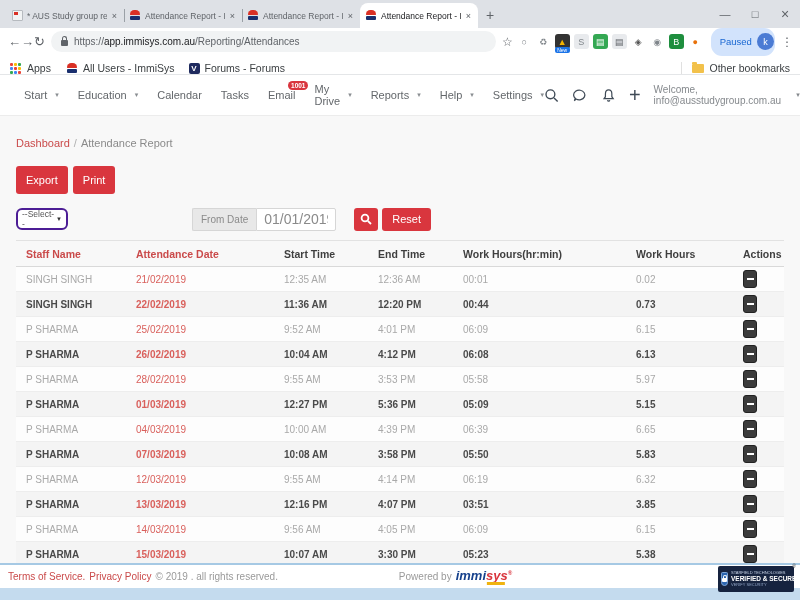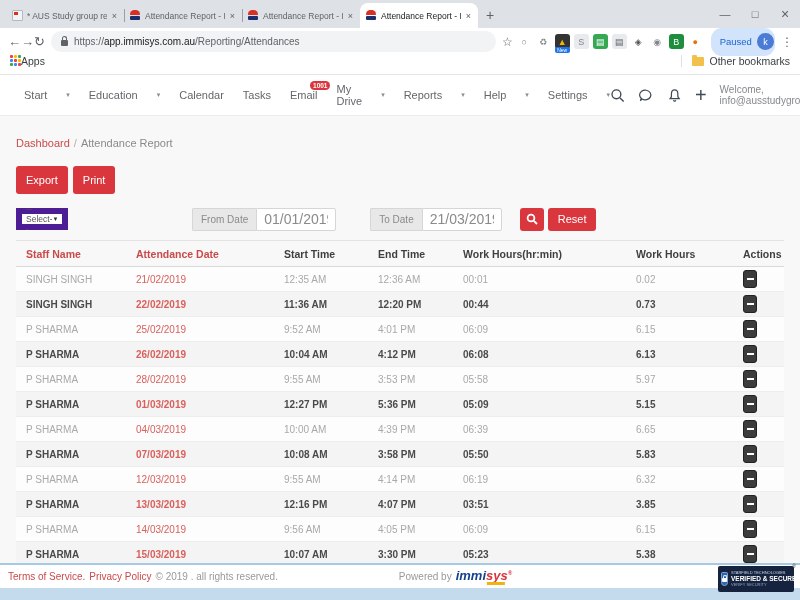--- a/index.html
+++ b/index.html
@@ -35,54 +35,54 @@
   .star { font-size:12px; color:#5f6368; margin:0 4px 0 6px; }
   .extensions { display:flex; align-items:center; gap:4px; }
   .ext { width:15px; height:15px; border-radius:3px; display:flex; align-items:center; justify-content:center; font-size:9px; position:relative; }
   .ext .ext-badge { position:absolute; bottom:-4px; left:0; right:0; background:#1a73e8; color:#fff; font-size:5px; text-align:center; border-radius:2px; line-height:6px; }
   .profile-chip { margin-left:8px; background:#d2e3fc; border-radius:11px; height:28px; display:flex; align-items:center; padding:1px 1px 1px 9px; gap:5px; }
   .paused-label { font-size:9.5px; color:#1967d2; }
   .avatar { width:17px; height:17px; border-radius:50%; background:#4b7bd4; color:#fff; font-size:9px; display:flex; align-items:center; justify-content:center; }
   .kebab { font-size:12px; color:#5f6368; margin-left:6px; }
 
   
-  .bookmarksbar { height:20px; background:#fff; border-bottom:1px solid #e4e6e8; display:flex; align-items:flex-start; padding:0 10px; font-size:10.5px; color:#3c4043; }
+  .bookmarksbar { height:20px; background:#fff; border-bottom:1px solid #e4e6e8; display:flex; align-items:flex-end; padding:0 10px; gap:6px; font-size:10.5px; color:#3c4043; }
   .apps-grid { width:11px; height:11px; display:grid; grid-template-columns:repeat(3,3px); grid-auto-rows:3px; gap:1px; }
   .apps-grid i { border-radius:1px; }
   .bm-items { display:flex; align-items:center; gap:14px; margin-left:10px; }
   .bm-item { display:flex; align-items:center; gap:5px; }
   .bm-fav { width:11px; height:11px; }
   .bm-forums { background:#1f2a5e; border-radius:2px; color:#fff; font-size:8px; font-weight:bold; display:flex; align-items:center; justify-content:center; }
   .other-bm { margin-left:auto; display:flex; align-items:center; gap:5px; border-left:1px solid #e0e0e0; padding-left:10px; }
   .folder { width:12px; height:9px; background:#f2c14b; border-radius:1px; position:relative; }
   .folder::before { content:""; position:absolute; top:-2px; left:0; width:5px; height:2px; background:#f2c14b; border-radius:1px 1px 0 0; }
 
   
   .appheader { height:41px; background:#fff; border-bottom:1px solid #ececec; display:flex; align-items:center; padding:0 10px; }
   .applogo { margin-right:14px; }
   .nav-menu { display:flex; align-items:center; gap:19px; }
-  .nav-item { font-size:11px; color:#63676b; display:flex; align-items:center; gap:19px; position:relative; cursor:pointer; }
+  .nav-item { font-size:11px; color:#63676b; display:flex; align-items:center; gap:8px; position:relative; cursor:pointer; }
   .nav-item .caret { font-size:7px; color:#8a8e92; }
   .nav-badge { position:absolute; top:-8px; right:-13px; background:#d9363e; color:#fff; font-size:6.5px; padding:1px 3px; border-radius:6px; font-weight:bold; }
   .nav-right { margin-left:auto; display:flex; align-items:center; gap:13px; }
   .nav-right svg { display:block; }
   .plus-icon { font-size:20px; font-weight:300; color:#3f4a56; line-height:18px; }
   .welcome { font-size:10px; color:#85898d; display:flex; align-items:center; gap:4px; }
   .welcome .caret { font-size:7px; }
 
   
   .content { height:447px; background:#f8f8f8; padding:0 16px; position:relative; }
   .breadcrumb { padding-top:21px; font-size:11px; }
   .breadcrumb .home { color:#ca4a4a; }
   .breadcrumb .sep { color:#b0b0b0; margin:0 4px; }
   .breadcrumb .current { color:#8a8a8a; }
   .actionbtns { margin-top:17px; display:flex; gap:5px; }
   .btn-red { background:#d9363e; color:#fff; font-size:11px; border:none; border-radius:3px; padding:4px 10px; height:28px; font-family:inherit; }
   .filterrow { margin-top:13px; display:flex; align-items:center; height:24px; }
-  .selectbox { width:52px; height:22px; background:#fff; border:6px solid #4c1d95; border-radius:0; display:flex; align-items:center; justify-content:space-between; padding:0 4px; font-size:8.5px; color:#555; }
+  .selectbox { width:52px; height:22px; background:#fff; border:2px solid #4c1d95; border-radius:6px; display:flex; align-items:center; justify-content:space-between; padding:0 4px; font-size:8.5px; color:#555; }
   .selectbox .sel-caret { font-size:6px; color:#333; }
   .fgroup { display:flex; align-items:stretch; height:23px; margin-left:0; }
   .fgroup .flabel { background:#e8e8e8; border:1px solid #d6d6d6; border-right:none; font-size:10px; color:#8a8a8a; display:flex; align-items:center; padding:0 8px; border-radius:2px 0 0 2px; }
   .fgroup input { width:80px; border:1px solid #d6d6d6; font-size:14px; color:#8a8a8a; padding:0 7px; border-radius:0 2px 2px 0; font-family:inherit; outline:none; background:#fff; }
   .g-from { margin-left:124px; }
   .g-to { margin-left:34px; }
   .searchbtn { margin-left:18px; width:24px; height:23px; background:#d9363e; border:none; border-radius:3px; display:flex; align-items:center; justify-content:center; }
   .resetbtn { margin-left:4px; height:23px; }
 
   
@@ -197,20 +197,33 @@
         <i style="background:#fbbc05"></i>
         <i style="background:#34a853"></i>
       <i style="background:#4285f4"></i>
         <i style="background:#ea4335"></i>
         <i style="background:#fbbc05"></i>
       <i style="background:#34a853"></i>
         <i style="background:#4285f4"></i>
         <i style="background:#ea4335"></i>
     </span>
     <span>Apps</span>
+    <div class="bm-items">
+        <span class="bm-item">
+          <span class="bm-fav fav-immisys">
+            <i class="f-top"></i>
+            <i class="f-bot"></i>
+          </span>
+          <span>All Users - ImmiSys</span>
+        </span>
+        <span class="bm-item">
+          <span class="bm-fav bm-forums">V</span>
+          <span>Forums - Forums</span>
+        </span>
+      </div>
     <div class="other-bm">
       <span class="folder"></span>
       <span>Other bookmarks</span>
     </div>
   </div>
 
   <div class="appheader">
     <svg class="applogo" width="30" height="30" viewBox="0 0 30 30">
       <circle cx="15" cy="5" r="3.4" fill="#e53935"></circle>
       <circle cx="22.5" cy="8.5" r="3.4" fill="#fb8c00"></circle>
@@ -288,24 +301,20 @@
     </div>
     <div class="filterrow">
       <div class="selectbox">
         <span>--Select--</span>
         <span class="sel-caret">▼</span>
       </div>
       <div class="fgroup g-from">
         <span class="flabel">From Date</span>
         <input value="01/01/2019" style="">
       </div>
-      <div class="fgroup g-to">
-        <span class="flabel">To Date</span>
-        <input value="21/03/2019" style="">
-      </div>
       <button class="searchbtn">
         <svg width="12" height="12" viewBox="0 0 12 12" fill="none" stroke="#ffffff" stroke-width="1.8">
             <circle cx="5" cy="5" r="3.4"></circle>
             <line x1="7.8" y1="7.8" x2="11" y2="11"></line>
           </svg>
       </button>
       <button class="btn-red resetbtn">Reset</button>
     </div>
 
     <div class="table">

